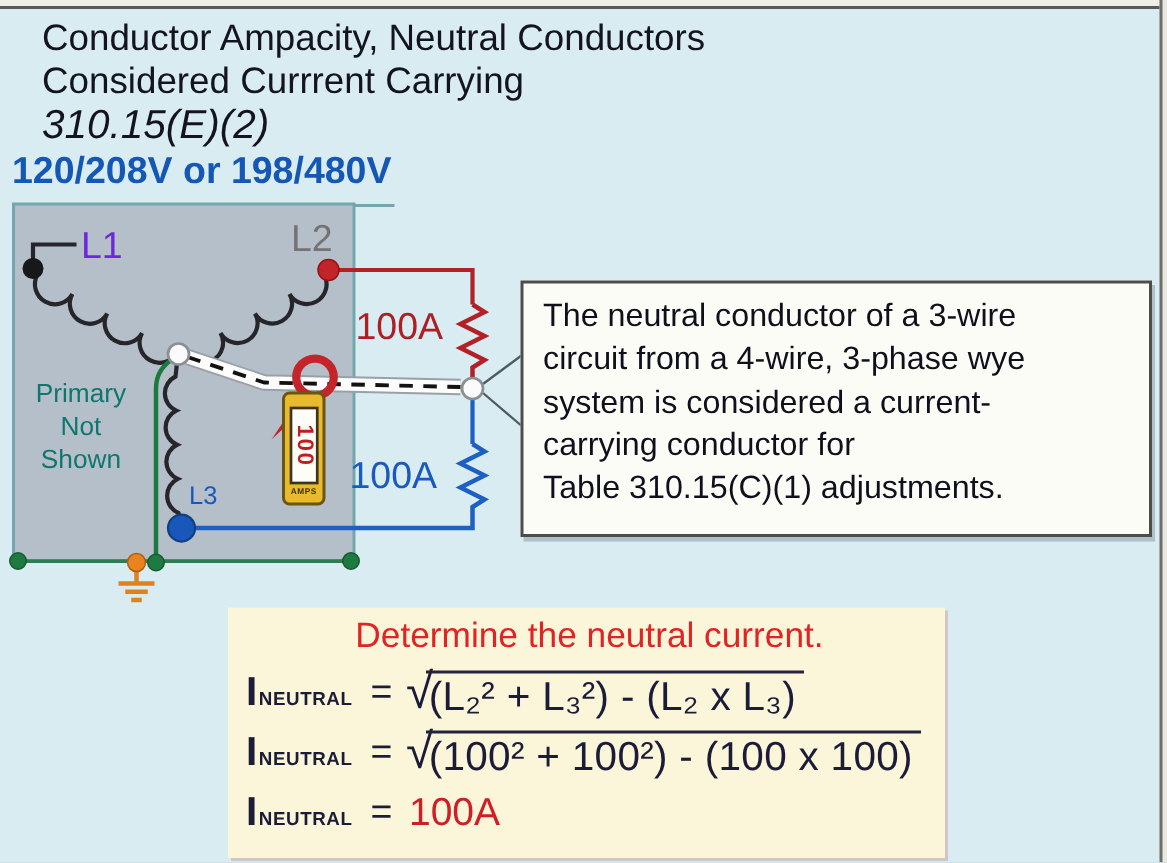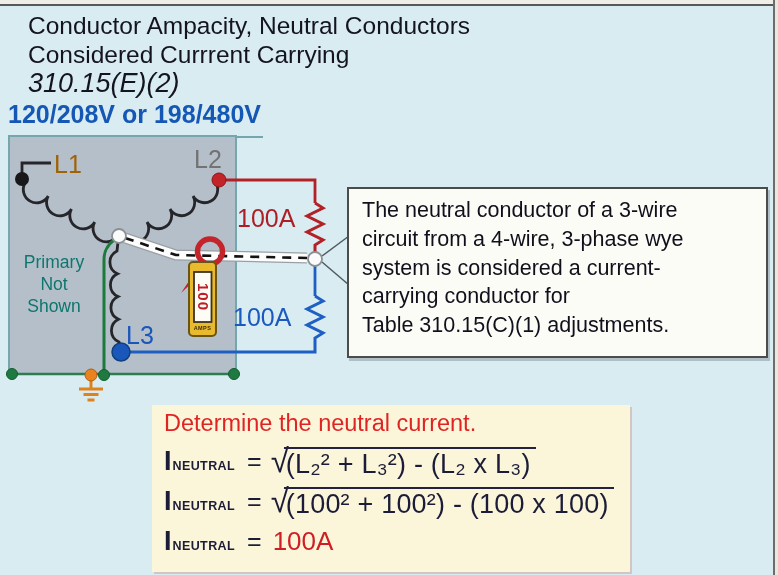--- a/index.html
+++ b/index.html
@@ -9,44 +9,44 @@
     font-family:"Liberation Sans","DejaVu Sans",sans-serif;
   }
   .edge-top{position:absolute;left:0;top:0;width:778px;height:4px;background:#f0efe7;border-bottom:2px solid #59595a;}
   .edge-right{position:absolute;right:0;top:0;width:3px;height:575px;background:#e9e7de;border-left:2px solid #6d6d6b;}
   .abs{position:absolute;}
   .lbl{position:absolute;z-index:3;white-space:nowrap;}
   .title-block{position:absolute;left:28px;top:12px;width:750px;z-index:3;color:#14141e;}
   .title-lines{font-size:24.5px;line-height:28.5px;white-space:pre-line;display:block;}
   .title-code{font-size:27px;line-height:28px;font-style:italic;display:block;}
   .voltage{left:8px;top:100px;font-size:25px;font-weight:bold;color:#1457b5;}
-  .lbl-l1{left:54px;top:150px;font-size:25px;color:#a16207;}
+  .lbl-l1{left:54px;top:150px;font-size:25px;color:#6d28d9;}
   .lbl-l2{left:194px;top:145px;font-size:25px;color:#737373;}
-  .lbl-l3{left:126px;top:321px;font-size:25px;color:#1a57bb;}
+  .lbl-l3{left:126px;top:321px;font-size:17px;color:#1a57bb;}
   .primary-note{left:14px;top:251px;width:80px;text-align:center;font-size:17.5px;line-height:22px;color:#0f766e;white-space:pre-line;}
   .amps-red{left:237px;top:204px;font-size:25px;color:#ad1f26;}
   .amps-blue{left:233px;top:303px;font-size:25px;color:#1a5abf;}
   .clamp-reading{
     left:194px;top:274px;width:18px;height:47px;z-index:4;
     display:flex;align-items:center;justify-content:center;
     writing-mode:vertical-rl;text-orientation:sideways;
     font-size:15px;font-weight:bold;letter-spacing:1px;color:#c01d23;
   }
   .clamp-units{left:188px;top:324.5px;width:29px;z-index:4;text-align:center;font-size:5.5px;font-weight:bold;color:#3c2f05;letter-spacing:.4px;}
   .callout{
     left:347px;top:187px;width:421px;height:171px;z-index:3;box-sizing:border-box;
     background:#fcfcf7;border:2px solid #4c4c4a;box-shadow:2px 3px 0 rgba(110,125,135,.4);
     padding:7px 4px 4px 13px;font-size:21.5px;line-height:28.8px;color:#10101c;white-space:pre-line;
   }
   .formula-panel{
     left:152px;top:405px;width:478px;height:167px;z-index:3;box-sizing:border-box;
     background:#fbf6d9;box-shadow:2px 2px 0 rgba(205,150,145,.45);
     padding:5px 8px 4px 12px;color:#1c1c38;
   }
-  .f-heading{text-align:left;font-size:23.5px;color:#e02424;}
+  .f-heading{text-align:center;font-size:23.5px;color:#e02424;}
   .frow{display:flex;align-items:center;margin-top:9px;}
   .fi{font-size:27px;font-weight:bold;line-height:27px;}
   .fsub{font-size:12.5px;font-weight:bold;letter-spacing:.4px;margin:9px 0 0 1px;}
   .feq{font-size:25px;margin:0 9px 0 12px;}
   .radical{display:inline-flex;align-items:flex-start;}
   .rsign{font-size:33px;line-height:30px;font-weight:400;}
   .radicand{border-top:2.5px solid #23233f;font-size:27px;line-height:25px;padding:3px 5px 0 2px;margin-left:-5px;margin-top:1px;letter-spacing:.2px;}
   .fresult{font-size:26px;color:#d01f24;margin-left:2px;}
   svg{position:absolute;left:0;top:0;z-index:1;}
 </style>

